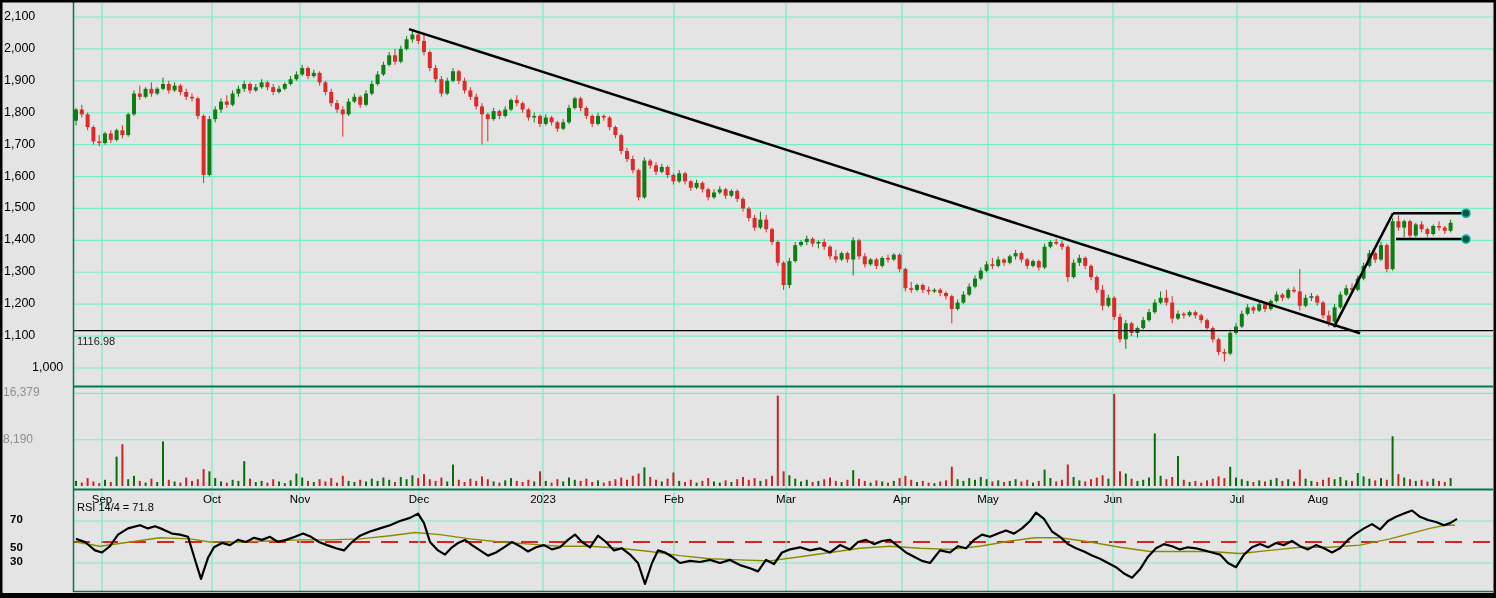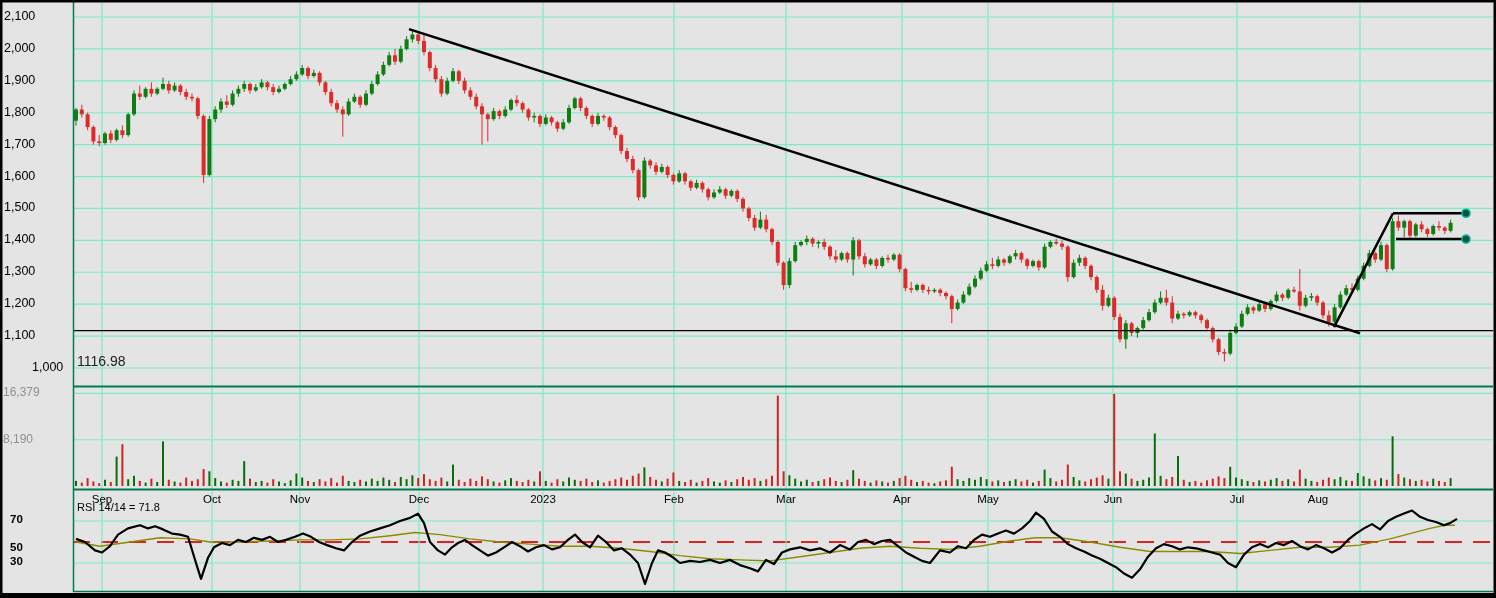--- a/index.html
+++ b/index.html
@@ -6,21 +6,21 @@
   #stage{position:relative;width:1496px;height:598px;background:#e4e4e4;overflow:hidden;
          font-family:Liberation Sans, sans-serif;}
   #gfx{position:absolute;left:0;top:0;}
   .lbl{position:absolute;color:#000;white-space:nowrap;line-height:1;}
   .price-lbl{font-size:12.5px;left:4px;}
   .vol-lbl{font-size:12px;color:#8f8f8f;left:3px;}
   .rsi-lbl{font-size:11.5px;left:10px;font-weight:bold;}
   .month-lbl{font-size:11.5px;transform:translateX(-50%);top:494px;}
   #brand{position:absolute;left:77px;top:468px;font-size:15.5px;color:#111;}
   #rsi-title{position:absolute;left:77px;top:502px;font-size:11px;color:#000;}
-  #hline-lbl{position:absolute;left:77px;top:354px;font-size:14px;color:#222;}
+  #hline-lbl{position:absolute;left:77px;top:336px;font-size:11px;color:#222;}
 </style>
 </head>
 <body>
 
 <div id="stage">
   <svg id="gfx" width="1496" height="598">
       <line x1="73" y1="17" x2="1493" y2="17" stroke="#7cecc6" stroke-width="1.2"></line>
       <line x1="73" y1="48.90909090909091" x2="1493" y2="48.90909090909091" stroke="#7cecc6" stroke-width="1.2"></line>
       <line x1="73" y1="80.81818181818181" x2="1493" y2="80.81818181818181" stroke="#7cecc6" stroke-width="1.2"></line>
       <line x1="73" y1="112.72727272727273" x2="1493" y2="112.72727272727273" stroke="#7cecc6" stroke-width="1.2"></line>
@@ -829,15 +829,15 @@
       <div class="lbl month-lbl" style="left: 419px;">Dec</div>
       <div class="lbl month-lbl" style="left: 543px;">2023</div>
       <div class="lbl month-lbl" style="left: 674px; text-align: right;">Feb</div>
       <div class="lbl month-lbl" style="left: 786px;">Mar</div>
       <div class="lbl month-lbl" style="left: 902px;">Apr</div>
       <div class="lbl month-lbl" style="left: 988px;">May</div>
       <div class="lbl month-lbl" style="left: 1113px;">Jun</div>
       <div class="lbl month-lbl" style="left: 1237px;">Jul</div>
       <div class="lbl month-lbl" style="left: 1289px; margin-left: 29px;">Aug</div>
     </div>
-  <div id="rsi-title" class="lbl">RSI 14/14 = 71.8</div>
+  <div id="rsi-title" class="lbl">RSI 14/4 = 71.8</div>
   <div id="hline-lbl" class="lbl">1116.98</div>
 </div>
 
 </body></html>

